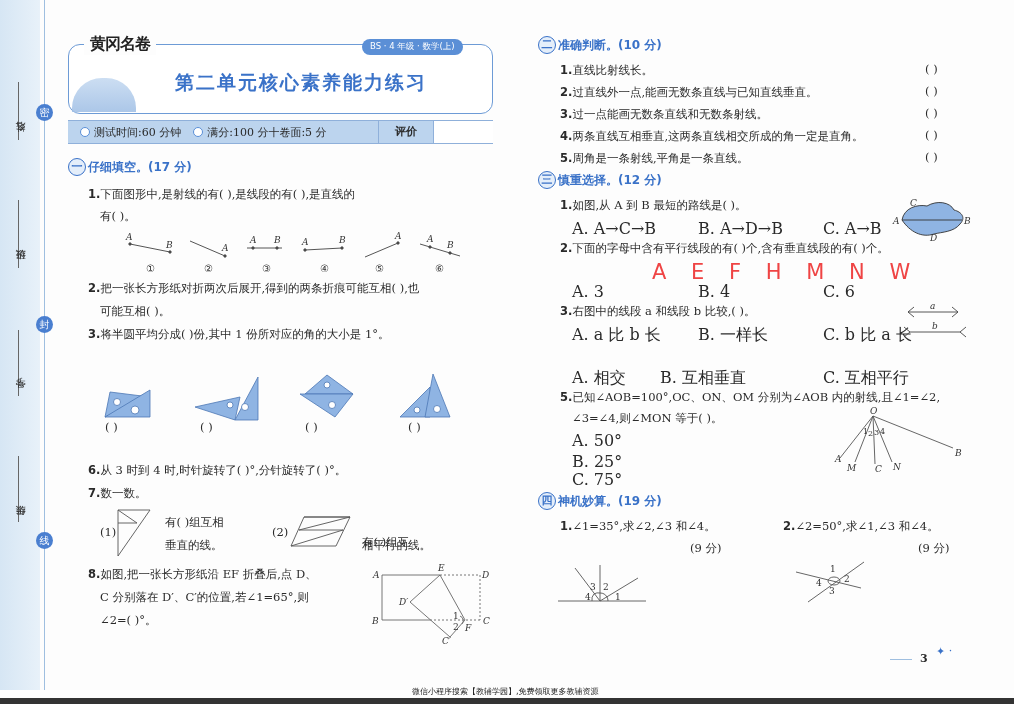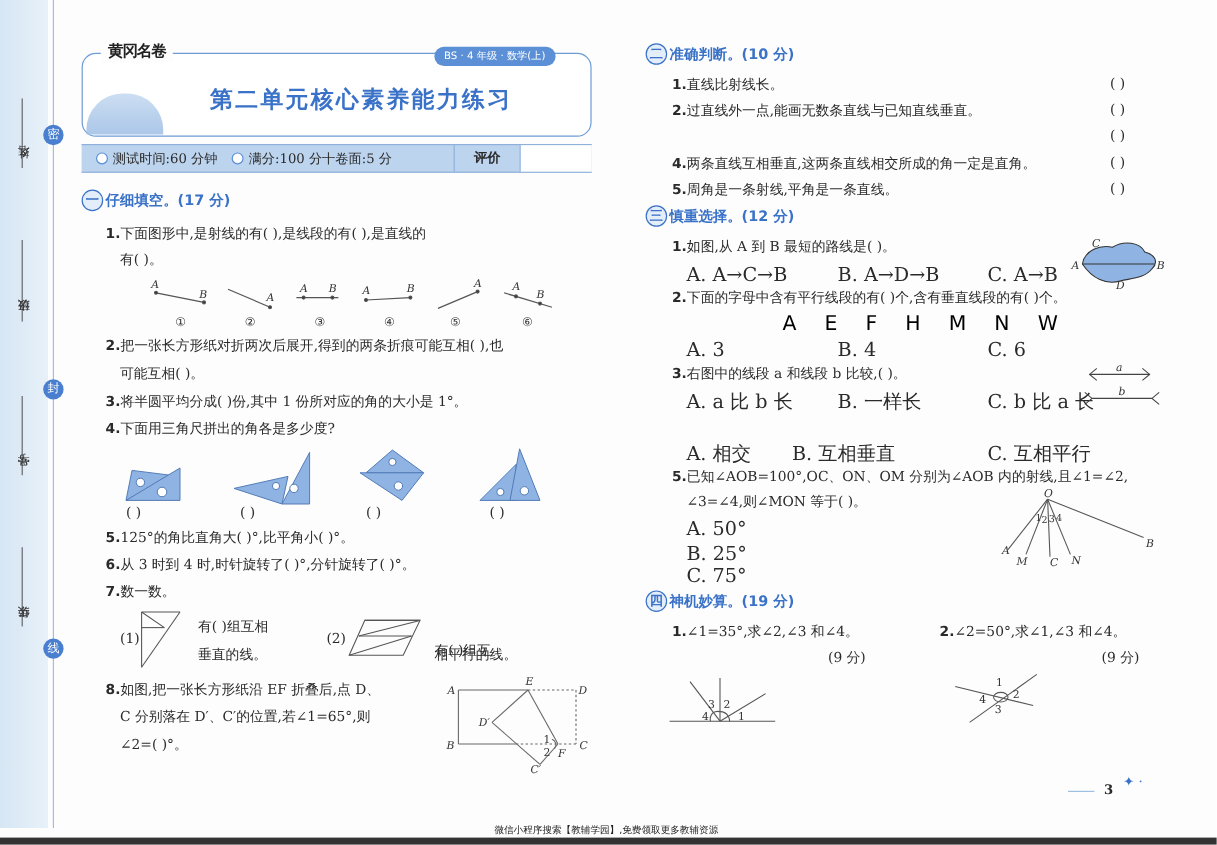--- a/index.html
+++ b/index.html
@@ -4,35 +4,35 @@
 <style>
 *{box-sizing:border-box;margin:0;padding:0}
 html,body{width:1014px;height:704px;overflow:hidden;background:#fff;font-family:"DejaVu Serif","Liberation Serif",serif;color:#2a2a2a}
 .page{position:relative;width:1014px;height:704px;background:#fdfdfd}
 .binding{position:absolute;left:0;top:0;width:40px;height:690px;background:linear-gradient(90deg,#d6e6f4,#e8f1f9)}
 .bind-line{position:absolute;left:44px;top:0;width:1px;height:690px;background:#9fbfe0}
 .seal{position:absolute;left:36px;width:17px;height:17px;border-radius:50%;background:#4a7fd0;color:#fff;font-size:10px;line-height:17px;text-align:center;font-family:"DejaVu Sans",sans-serif}
 .field{position:absolute;left:14px;writing-mode:vertical-rl;transform:rotate(180deg);font-size:10px;font-family:"DejaVu Sans",sans-serif;color:#333}
 .field-line{position:absolute;left:18px;width:1px;background:#666}
 .header-box{position:absolute;left:68px;top:44px;width:425px;height:70px;border:1px solid #6d9bd6;border-radius:12px;background:#fff}
-.logo{position:absolute;left:84px;top:34px;background:#fdfdfd;padding:0 6px;font-family:"DejaVu Sans",sans-serif;font-weight:bold;font-size:13px;color:#222;letter-spacing:-1px}
+.logo{position:absolute;left:84px;top:34px;background:#fdfdfd;padding:0 6px;font-family:"DejaVu Sans",sans-serif;font-weight:bold;font-size:16px;color:#222;letter-spacing:-1px}
 .grade-pill{position:absolute;left:362px;top:39px;background:#5b8fd6;color:#fff;font-family:"DejaVu Sans",sans-serif;font-size:8.5px;padding:2px 8px;border-radius:8px}
 .unit-title{position:absolute;left:175px;top:70px;font-family:"DejaVu Sans",sans-serif;font-weight:bold;font-size:19px;color:#3a72c8;letter-spacing:2px}
 .deco{position:absolute;left:72px;top:78px;width:64px;height:34px;border-radius:30px 30px 0 0;background:linear-gradient(180deg,#c3d8f0,#9dbde4);opacity:.85}
 .info-bar{position:absolute;left:68px;top:120px;width:425px;height:24px;background:#bcd4ee;border-top:1px solid #8fb0da;border-bottom:1px solid #8fb0da;display:flex;align-items:center;font-size:11px}
 .info-bar .ic{display:inline-block;width:10px;height:10px;border:1px solid #5a8fd8;border-radius:50%;margin:0 4px 0 12px;background:#fff}
 .info-bar .eval{position:absolute;left:310px;top:0;width:56px;height:22px;border-left:1px solid #8fb0da;border-right:1px solid #8fb0da;text-align:center;line-height:22px;font-weight:bold;font-family:"DejaVu Sans",sans-serif}
 .info-bar .eval-blank{position:absolute;left:366px;top:0;width:59px;height:22px;background:#fff}
 .sec-head{position:absolute;display:flex;align-items:center;font-family:"DejaVu Sans",sans-serif;font-weight:bold;font-size:12px;color:#3a72c8}
 .sec-num{display:inline-block;width:18px;height:18px;border:1.5px solid #3a72c8;border-radius:50%;text-align:center;line-height:15px;font-size:11px;margin-right:2px;background:#e4eefa}
 .q{position:absolute;font-size:11.5px;line-height:16px;white-space:nowrap}
 .q b{font-family:"DejaVu Sans",sans-serif}
 .paren{position:absolute;font-size:11.5px}
 .opt{position:absolute;font-size:16px}
-.letters{position:absolute;left:652px;top:260px;font-family:"DejaVu Sans",sans-serif;font-size:17px;word-spacing:14px;letter-spacing:2px;color:#000000}
+.letters{position:absolute;left:652px;top:260px;font-family:"DejaVu Sans",sans-serif;font-size:21px;word-spacing:14px;letter-spacing:2px;color:#ef4444}
 .footer-note{position:absolute;left:412px;top:686px;font-size:8px;font-family:"DejaVu Sans",sans-serif;color:#222}
 .page-num{position:absolute;left:920px;top:652px;font-size:11px;font-weight:bold}
 .page-num-line{position:absolute;left:890px;top:659px;width:22px;height:1px;background:#9fbfe0}
 .diamond{position:absolute;left:936px;top:645px;color:#3a72c8;font-size:11px}
 .bottom-edge{position:absolute;left:0;top:698px;width:1014px;height:6px;background:#333}
 svg{position:absolute;overflow:visible}
 </style>
 </head>
 <body>
 
@@ -111,21 +111,20 @@
       <text x="142" y="40">③</text>
       <text x="200" y="40">④</text>
       <text x="255" y="40">⑤</text>
       <text x="315" y="40">⑥</text>
     </g>
   </svg>
 
   <div class="q" style="left:88px;top:280px"><b>2.</b><span>把一张长方形纸对折两次后展开,得到的两条折痕可能互相(          ),也</span></div>
   <div class="q" style="left:100px;top:303px"><span>可能互相(          )。</span></div>
   <div class="q" style="left:88px;top:326px"><b>3.</b><span>将半圆平均分成(      )份,其中 1 份所对应的角的大小是 1°。</span></div>
-  <div class="q" style="left:88px;top:349px"><b>4.</b><span>下面用三角尺拼出的角各是多少度?</span></div>
 
   <svg style="left:95px;top:372px" width="380" height="50">
     <g fill="#8fb4e3" stroke="#4d77b5" stroke-width=".8">
       <polygon points="10,45 15,20 55,25"></polygon>
         <polygon points="10,45 55,45 55,18"></polygon>
       <polygon points="100,35 145,25 140,48"></polygon>
         <polygon points="140,48 163,5 163,48"></polygon>
       <polygon points="210,22 232,3 258,22"></polygon>
         <polygon points="205,22 258,22 240,45"></polygon>
       <polygon points="305,45 335,15 335,45"></polygon>
@@ -140,21 +139,20 @@
         <circle cx="237" cy="33" r="3.5"></circle>
       <circle cx="322" cy="38" r="3"></circle>
         <circle cx="342" cy="37" r="3.5"></circle>
     </g>
   </svg>
   <div class="paren" style="left:105px;top:420px">(        )</div>
   <div class="paren" style="left:200px;top:420px">(        )</div>
   <div class="paren" style="left:305px;top:420px">(        )</div>
   <div class="paren" style="left:408px;top:420px">(        )</div>
 
-  <div class="q" style="left:88px;top:440px"><b>5.</b><span>125°的角比直角大(      )°,比平角小(      )°。</span></div>
   <div class="q" style="left:88px;top:462px"><b>6.</b><span>从 3 时到 4 时,时针旋转了(      )°,分针旋转了(      )°。</span></div>
   <div class="q" style="left:88px;top:485px"><b>7.</b><span>数一数。</span></div>
 
   <div class="q" style="left:100px;top:524px">(1)</div>
   <svg style="left:115px;top:510px" width="40" height="48">
     <g stroke="#555" stroke-width=".9" fill="none">
       <line x1="3" y1="0" x2="3" y2="46"></line>
         <line x1="3" y1="0" x2="35" y2="0"></line>
         <line x1="35" y1="0" x2="3" y2="46"></line>
       <line x1="3" y1="0" x2="22" y2="13"></line>
@@ -212,20 +210,21 @@
   </svg>
 
   <div class="sec-head" style="left:538px;top:36px">
     <span class="sec-num">二</span>
     <span>准确判断。(10 分)</span>
   </div>
   <div class="q" style="left:560px;top:62px"><b>1.</b><span>直线比射线长。</span></div>
   <div class="paren" style="left:925px;top:62px">(      )</div>
   <div class="q" style="left:560px;top:84px"><b>2.</b><span>过直线外一点,能画无数条直线与已知直线垂直。</span></div>
   <div class="paren" style="left:925px;top:84px">(      )</div>
+  <div class="q" style="left:560px;top:106px"><b>3.</b><span>过一点能画无数条直线和无数条射线。</span></div>
   <div class="paren" style="left:925px;top:106px">(      )</div>
   <div class="q" style="left:560px;top:128px"><b>4.</b><span>两条直线互相垂直,这两条直线相交所成的角一定是直角。</span></div>
   <div class="paren" style="left:925px;top:128px">(      )</div>
   <div class="q" style="left:560px;top:150px"><b>5.</b><span>周角是一条射线,平角是一条直线。</span></div>
   <div class="paren" style="left:925px;top:150px">(      )</div>
 
   <div class="sec-head" style="left:538px;top:171px">
     <span class="sec-num">三</span>
     <span>慎重选择。(12 分)</span>
   </div>

